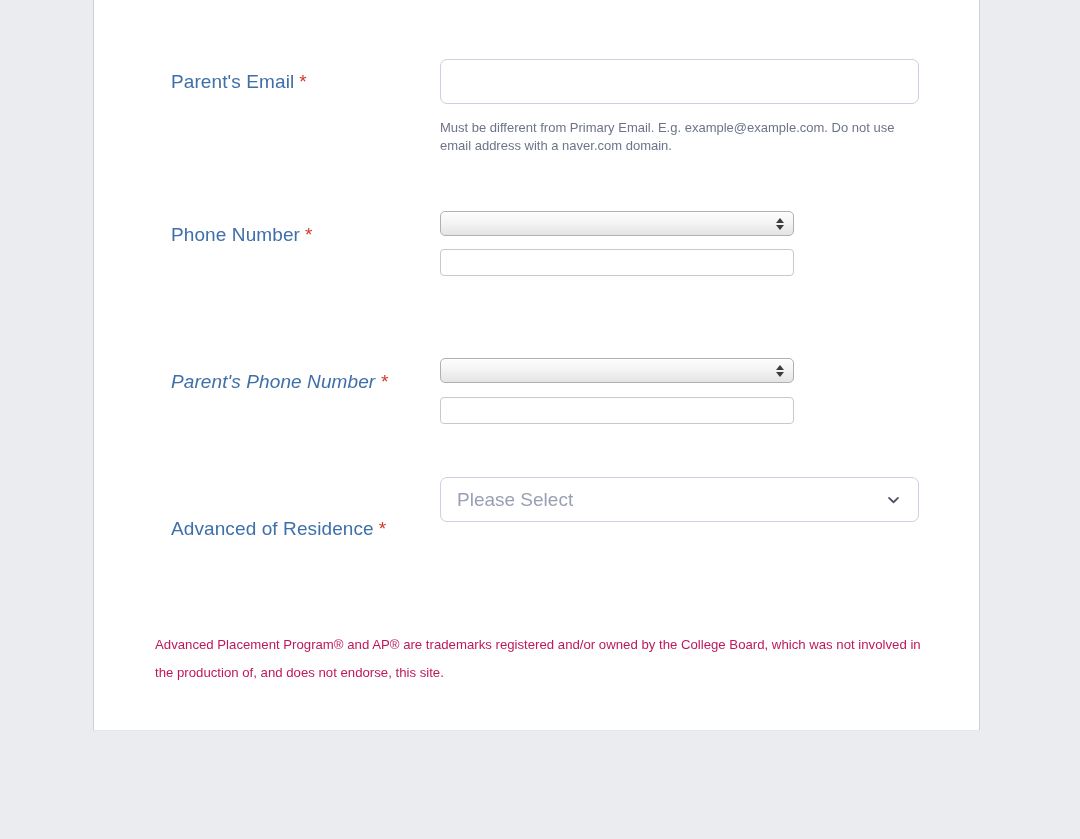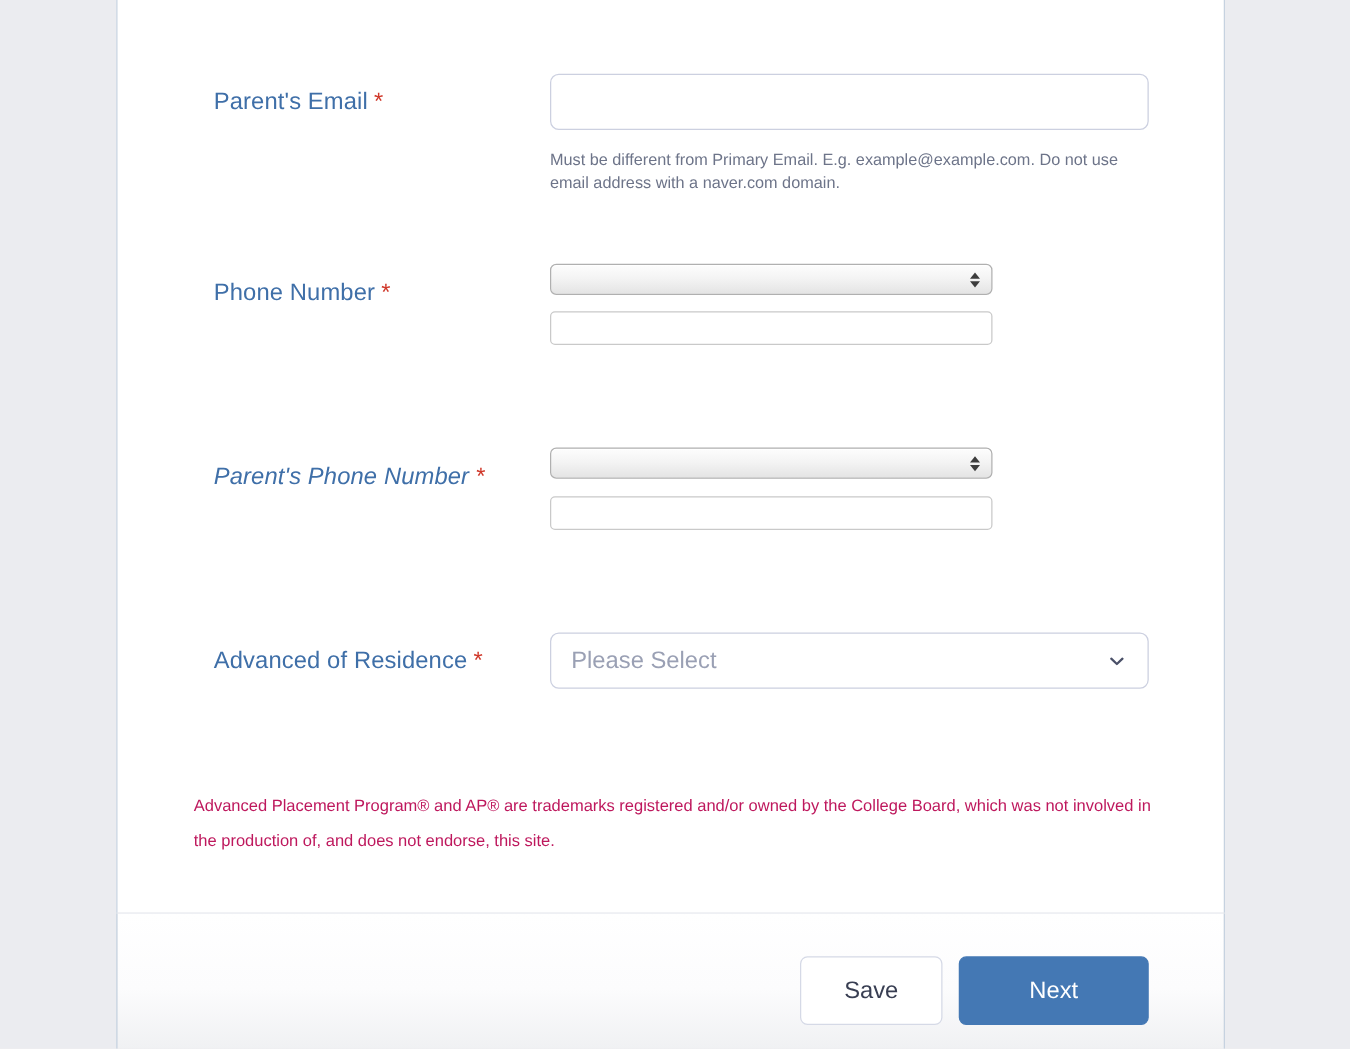--- a/index.html
+++ b/index.html
@@ -203,34 +203,30 @@
             <span class="tri down"></span>
           </span>
         </div>
         <input class="native-input" style="top: 398px;" type="text" value="" placeholder="">
       </div>
 
       <div class="row">
         <div class="label" style="top:519px;">
           <span>Advanced of Residence</span><span class="req">*</span>
         </div>
-        <div class="select-lg" style="top:507px;padding-left:48px;">
+        <div class="select-lg" style="top:478px;padding-left:48px;">
           <span class="placeholder">Please Select</span>
           <span class="chev">
             <svg width="15" height="15" viewBox="0 0 16 16" fill="none">
               <path d="M3.2 5.8 L8 10.4 L12.8 5.8" stroke="#4a5068" stroke-width="1.9" stroke-linecap="round" stroke-linejoin="round"></path>
             </svg>
           </span>
         </div>
       </div>
 
       <div class="footnote">Advanced Placement Program® and AP® are trademarks registered and/or owned by the College Board, which was not involved in the production of, and does not endorse, this site.</div>
 
     </div>
   </div>
 
   <div class="divider"></div>
-  <div class="footer">
-    <div class="btn btn-save">Save</div>
-    <div class="btn btn-next">Next</div>
-  </div>
 
 </div>
 
 </body></html>

